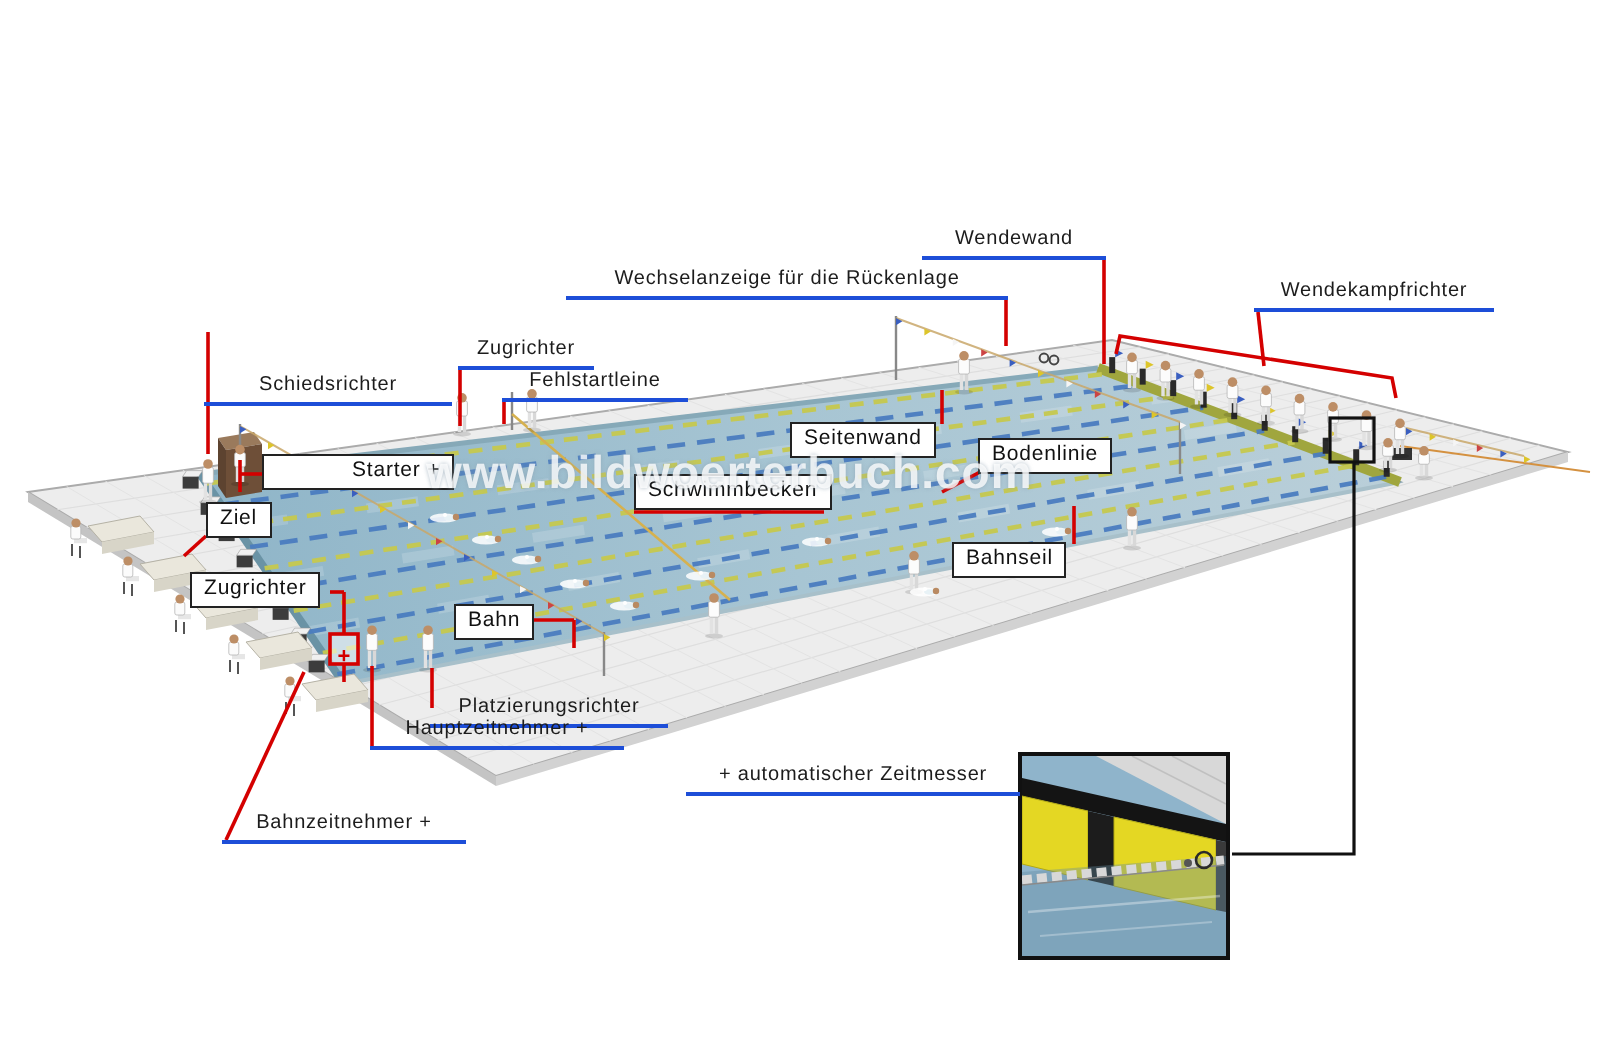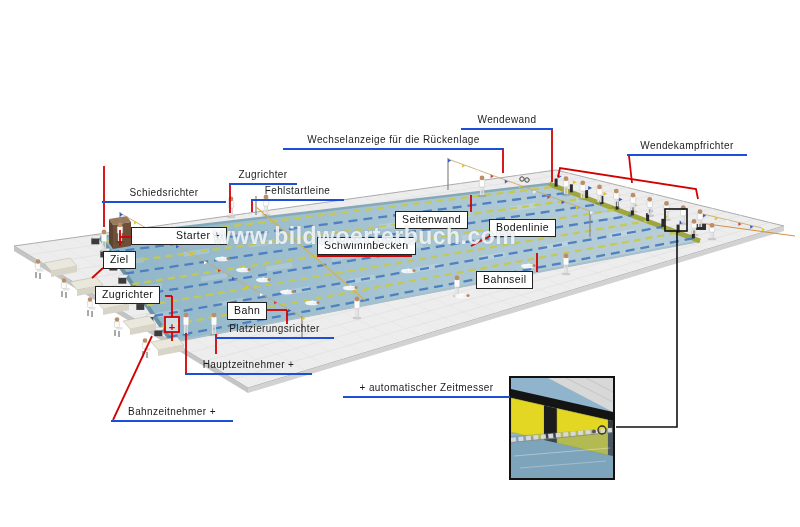--- a/index.html
+++ b/index.html
@@ -493,21 +493,21 @@
       <rect x="510" y="377" width="104" height="102" fill="none" stroke="#111" stroke-width="2"></rect>
     </g>
   </svg>
 
   <div class="lbl-u" style="left:102px;top:151px;width:124px;margin-top:36px;">Schiedsrichter</div>
   <div class="lbl-u" style="left:229px;top:169px;width:68px;">Zugrichter</div>
   <div class="lbl-u" style="left:251px;top:185px;width:93px;">Fehlstartleine</div>
   <div class="lbl-u" style="left:283px;top:134px;width:221px;">Wechselanzeige für die Rückenlage</div>
   <div class="lbl-u" style="left:461px;top:114px;width:92px;">Wendewand</div>
   <div class="lbl-u" style="left:627px;top:140px;width:120px;">Wendekampfrichter</div>
-  <div class="lbl-u" style="left:215px;top:323px;width:119px;">Platzierungsrichter</div>
+  <div class="lbl-u" style="left:215px;top:348px;width:119px;">Platzierungsrichter</div>
   <div class="lbl-u" style="left:185px;top:359px;width:127px;">Hauptzeitnehmer +</div>
   <div class="lbl-u" style="left:111px;top:406px;width:122px;">Bahnzeitnehmer +</div>
   <div class="lbl-u" style="left:343px;top:382px;width:167px;">+ automatischer Zeitmesser</div>
 
   <div class="lbl-b" style="left:131px;top:227px;padding-left:44px;">Starter +</div>
   <div class="lbl-b" style="left:103px;top:251px;">Ziel</div>
   <div class="lbl-b" style="left:95px;top:286px;">Zugrichter</div>
   <div class="lbl-b" style="left:227px;top:302px;">Bahn</div>
   <div class="lbl-b" style="left:395px;top:211px;">Seitenwand</div>
   <div class="lbl-b" style="left:317px;top:237px;">Schwimmbecken</div>

